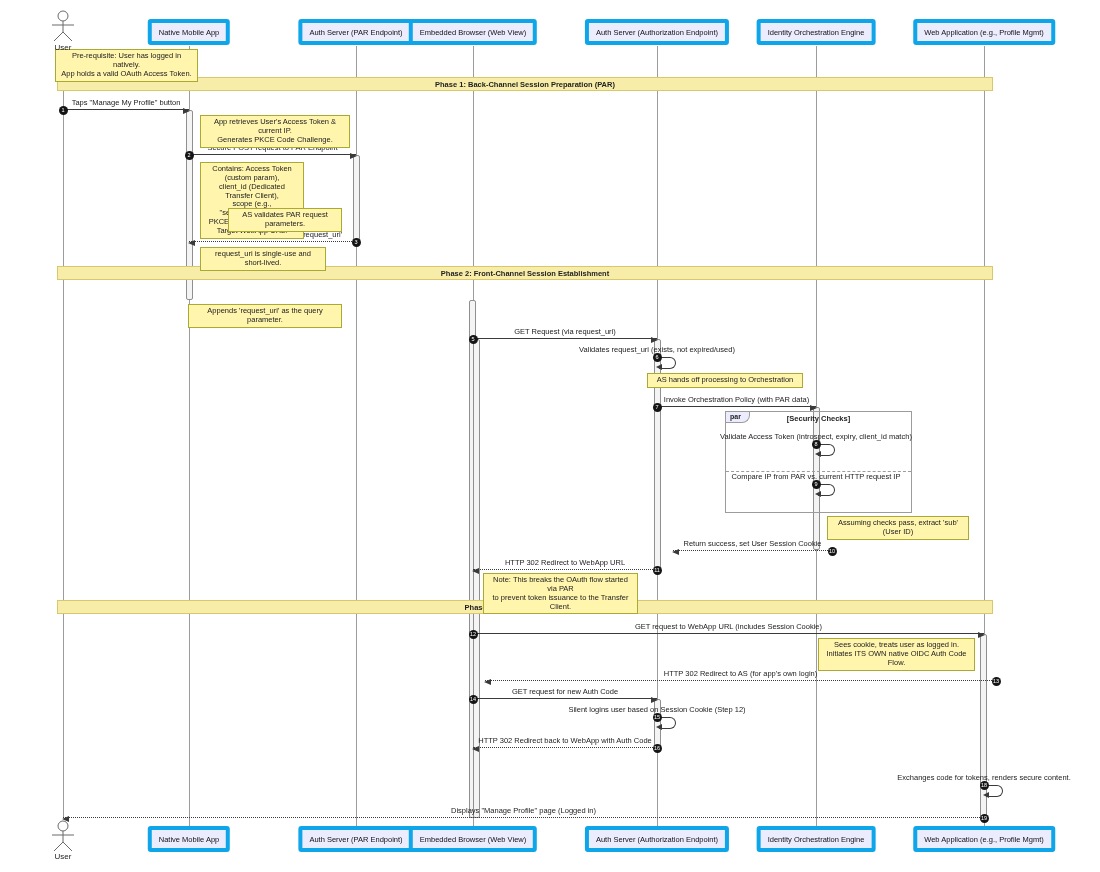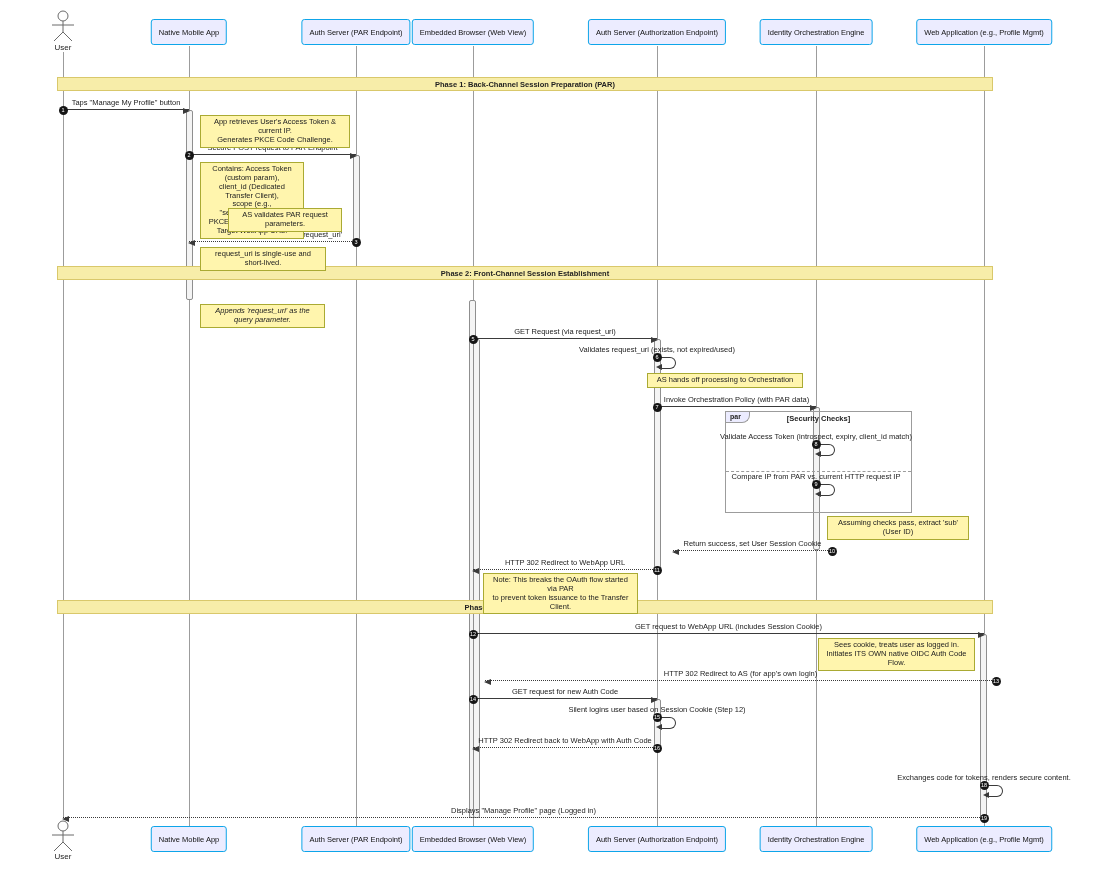--- a/index.html
+++ b/index.html
@@ -1,21 +1,21 @@
 <!DOCTYPE html>
 <html><head>
 <meta charset="utf-8">
 <style>
   html,body{margin:0;padding:0;background:#fff;}
   .canvas{position:relative;width:1100px;height:872px;background:#ffffff;
     font-family:"Liberation Sans", sans-serif;color:#222;overflow:hidden;}
   
   .ll{position:absolute;width:0;border-left:1px solid #9c9c9c;}
   
-  .abox{position:absolute;transform:translateX(-50%);background:#ececff;border:1px solid #0ea5e9;
+  .abox{position:absolute;transform:translateX(-50%);background:#ececff;border:4px solid #0ea5e9;
     border-radius:3px;font-size:7.5px;color:#111;padding:0 7px;height:26px;display:flex;align-items:center;
     justify-content:center;white-space:nowrap;box-sizing:border-box;z-index:5;}
   .actor-label{position:absolute;transform:translateX(-50%);font-size:8px;color:#222;z-index:5;}
   .stick{position:absolute;z-index:5;}
   
   .act{position:absolute;width:7px;background:#f4f4f4;border:1px solid #8f8f8f;border-radius:2px;box-sizing:border-box;z-index:2;}
   
   .phase{position:absolute;left:57px;width:936px;height:14px;background:#f7eda9;border:1px solid #d8c striped;
     border:1px solid #d9c86b;text-align:center;font-weight:bold;font-size:7.5px;line-height:13px;
     box-sizing:border-box;z-index:4;color:#222;}
@@ -84,30 +84,32 @@
   <div class="act" style="left:473px;top:339px;height:479px;"></div>
   <div class="act" style="left:654px;top:339px;height:231px;"></div>
   <div class="act" style="left:654px;top:699px;height:49px;"></div>
   <div class="act" style="left:813px;top:407px;height:143px;"></div>
   <div class="act" style="left:980px;top:634px;height:184px;"></div>
 
   <div class="phase" style="top:77px;">Phase 1: Back-Channel Session Preparation (PAR)</div>
   <div class="phase" style="top:266px;">Phase 2: Front-Channel Session Establishment</div>
   <div class="phase" style="top:600px;">Phase 3: Web App Single Sign-On</div>
 
+  <div class="note" style="left:55px;top:49px;width:143px;">Pre-requisite: User has logged in natively.
+App holds a valid OAuth Access Token.</div>
   <div class="note" style="left:200px;top:115px;width:150px;">App retrieves User's Access Token &amp; current IP.
 Generates PKCE Code Challenge.</div>
   <div class="note" style="left:200px;top:162px;width:104px;">Contains: Access Token (custom param),
 client_id (Dedicated Transfer Client),
 scope (e.g., "session_transfer"),
 PKCE Challenge, User IP,
 Target WebApp URL.</div>
   <div class="note" style="left:228px;top:208px;width:114px;">AS validates PAR request parameters.</div>
   <div class="note" style="left:200px;top:247px;width:126px;">request_uri is single-use and short-lived.</div>
-  <div class="note" style="left:200px;top:304px;width:125px;font-style:italic;">Appends 'request_uri' as the query parameter.</div>
+  <div class="note" style="left:188px;top:304px;width:154px;">Appends 'request_uri' as the query parameter.</div>
   <div class="note" style="left:647px;top:373px;width:156px;">AS hands off processing to Orchestration</div>
   <div class="note" style="left:827px;top:516px;width:142px;">Assuming checks pass, extract 'sub' (User ID)</div>
   <div class="note" style="left:483px;top:573px;width:155px;">Note: This breaks the OAuth flow started via PAR
 to prevent token issuance to the Transfer Client.</div>
   <div class="note" style="left:818px;top:638px;width:157px;">Sees cookie, treats user as logged in.
 Initiates ITS OWN native OIDC Auth Code Flow.</div>
 
   <div class="parframe">
     <div class="parcond">[Security Checks]</div>
     <div class="pardiv"></div>

